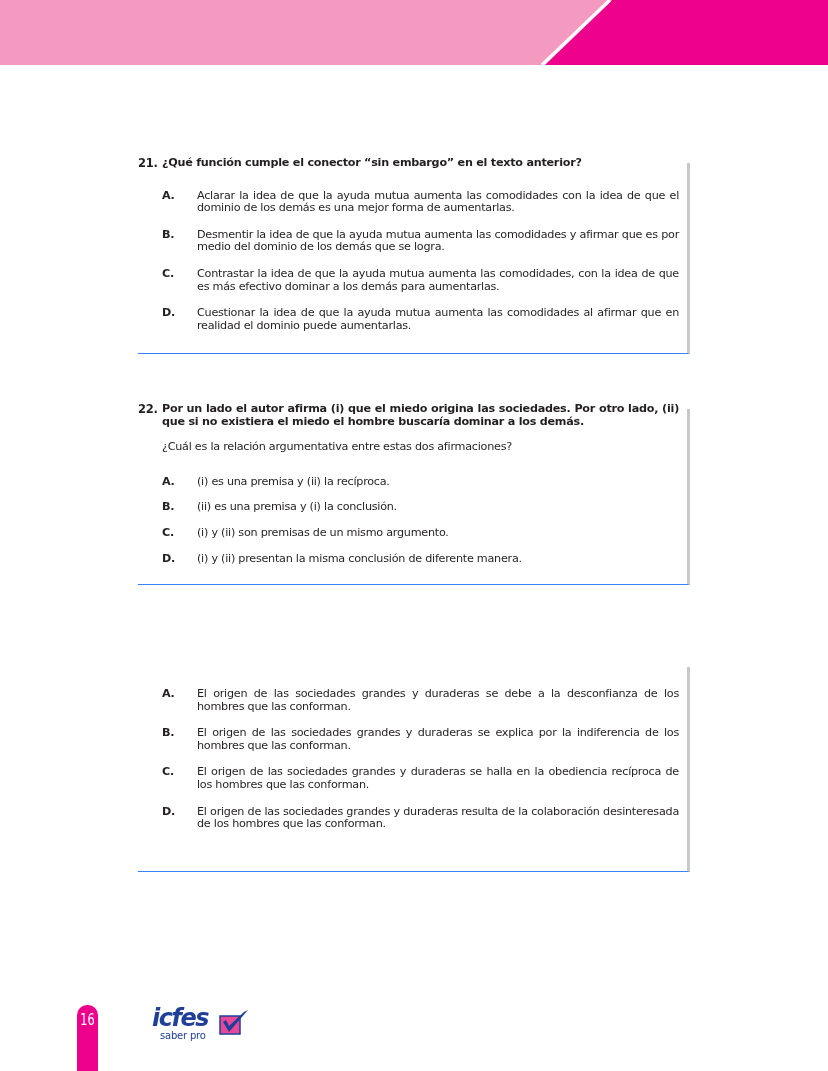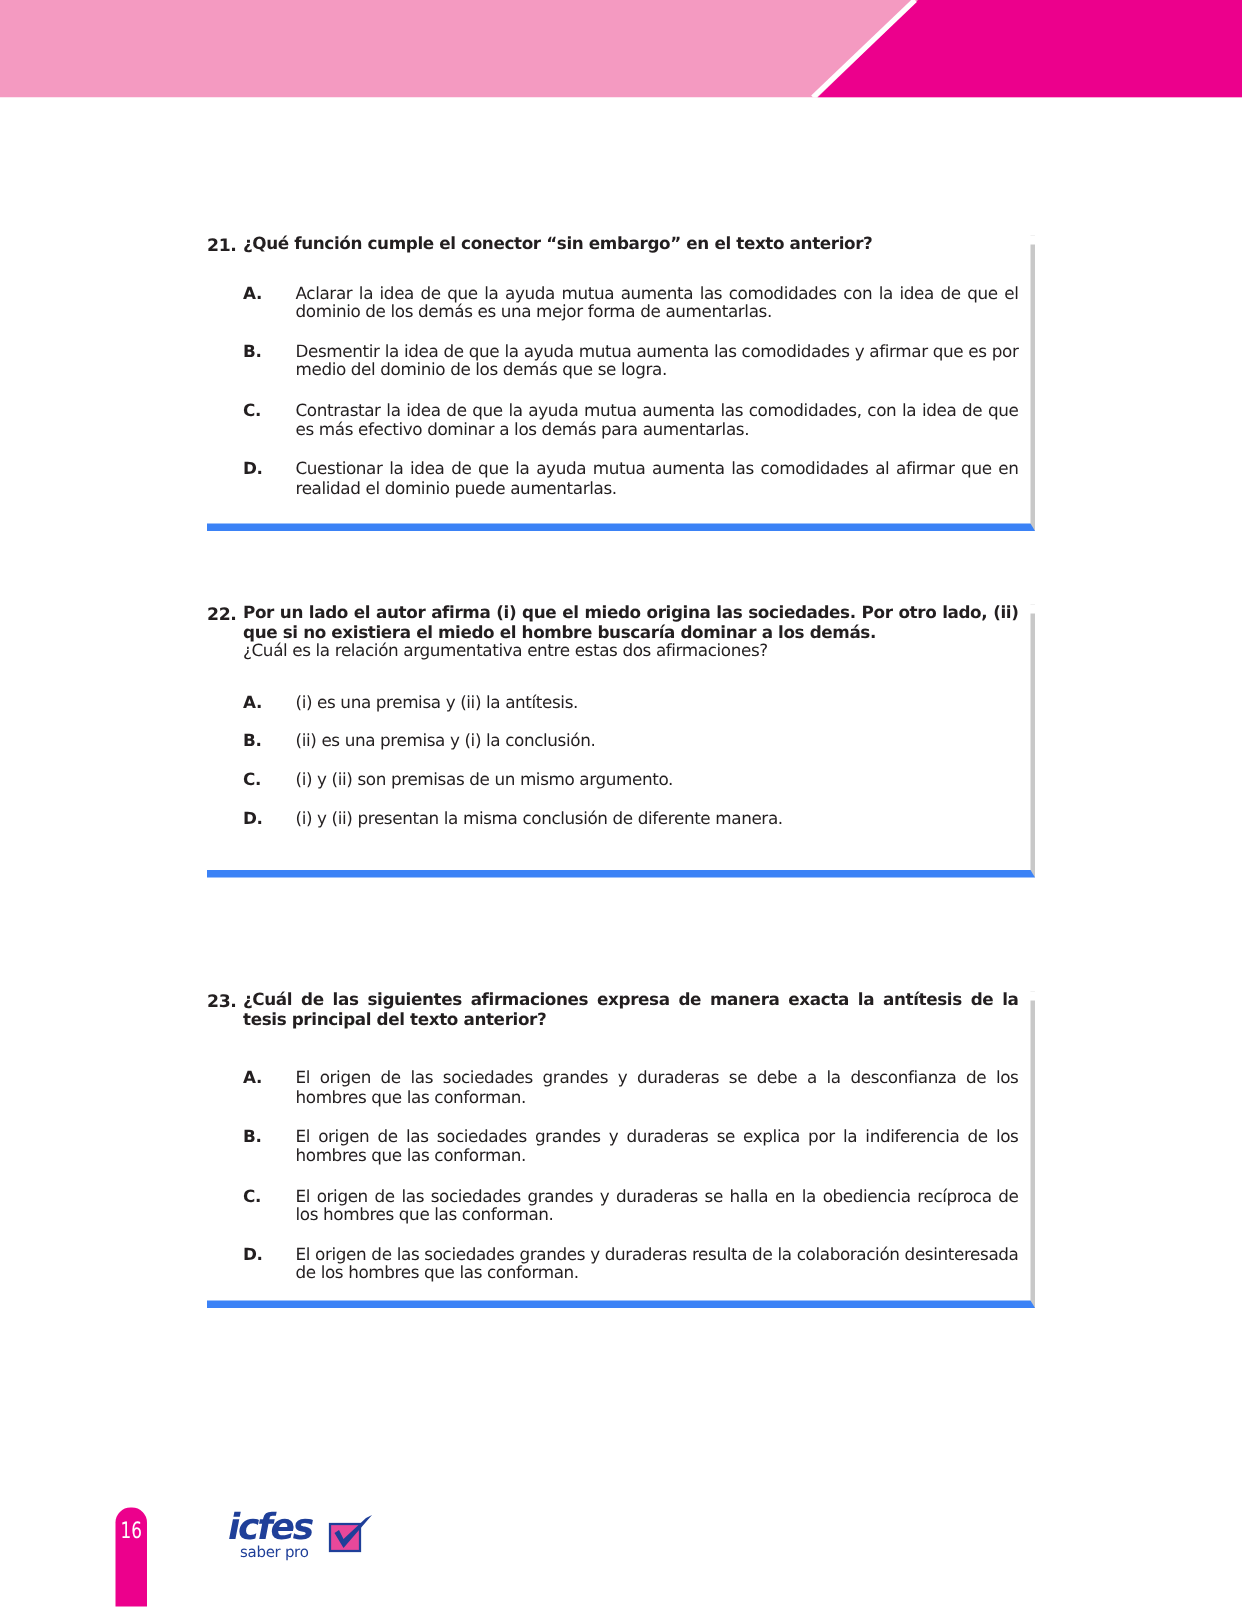--- a/index.html
+++ b/index.html
@@ -7,32 +7,32 @@
     body { position: relative; font-family: "DejaVu Sans", sans-serif; color: #231f20; }
 
     .header { position: absolute; left: 0; top: 0; width: 828px; height: 65px; overflow: hidden; }
     .header svg { display: block; }
 
     .question {
       position: absolute;
       left: 138px;
       width: 552px;
       border-right: 3px solid #c8c8c8;
-      border-bottom: 5px solid #3b82f6;
+      border-bottom: 1px solid #3b82f6;
       font-size: 11.2px;
       line-height: 12.6px;
       letter-spacing: -0.25px;
     }
     .question .rtop-mask {
       position: absolute; right: -4px; top: 0; width: 6px; height: 6px; background: #fff;
     }
     .stem { display: flex; }
     .stem .num { font-weight: bold; width: 24px; flex: none; font-size: 11.5px; }
     .stem .txt { flex: 1; padding-right: 8px; text-align: justify; font-weight: bold; }
-    .sub { padding-left: 24px; padding-right: 8px; }
+    .sub { padding-left: 24px; padding-right: 8px; margin-top: 13px; }
     .options { margin-top: 20px; padding-bottom: 7px; }
     .opt { display: flex; margin-left: 24px; margin-bottom: 14px; padding-right: 8px; }
     .opt:last-child { margin-bottom: 0; }
     .opt .letter { font-weight: bold; width: 35px; flex: none; }
     .opt .otext { flex: 1; text-align: justify; }
     .opt.short { margin-bottom: 13px; }
 
     .footer-tab {
       position: absolute; left: 77px; top: 1005px; width: 21px; height: 70px;
       background: #ec008c; border-radius: 10px 10px 0 0;
@@ -93,43 +93,39 @@
 <div class="question" style="top:403px; height:182px;">
   <div class="rtop-mask"></div>
   <div class="stem">
     <span class="num">22.</span>
     <span class="txt">Por un lado el autor afirma (i) que el miedo origina las sociedades. Por otro lado, (ii) que si no existiera el miedo el hombre buscaría dominar a los demás.</span>
   </div>
   <div class="sub">¿Cuál es la relación argumentativa entre estas dos afirmaciones?</div>
   <div class="options" style="margin-top:22px;">
     <div class="opt short">
       <span class="letter">A.</span>
-      <span class="otext">(i) es una premisa y (ii) la antítesis.</span>
+      <span class="otext">(i) es una premisa y (ii) la recíproca.</span>
     </div>
     <div class="opt short">
       <span class="letter">B.</span>
       <span class="otext">(ii) es una premisa y (i) la conclusión.</span>
     </div>
     <div class="opt short">
       <span class="letter">C.</span>
       <span class="otext">(i) y (ii) son premisas de un mismo argumento.</span>
     </div>
     <div class="opt short">
       <span class="letter">D.</span>
       <span class="otext">(i) y (ii) presentan la misma conclusión de diferente manera.</span>
     </div>
   </div>
 </div>
 
 <div class="question" style="top:661px; height:211px;">
   <div class="rtop-mask"></div>
-  <div class="stem">
-    <span class="num">23.</span>
-    <span class="txt">¿Cuál de las siguientes afirmaciones expresa de manera exacta la antítesis de la tesis principal del texto anterior?</span>
-  </div>
   <div class="options" style="margin-top:27px;">
     <div class="opt">
       <span class="letter">A.</span>
       <span class="otext">El origen de las sociedades grandes y duraderas se debe a la desconfianza de los hombres que las conforman.</span>
     </div>
     <div class="opt">
       <span class="letter">B.</span>
       <span class="otext">El origen de las sociedades grandes y duraderas se explica por la indiferencia de los hombres que las conforman.</span>
     </div>
     <div class="opt">

